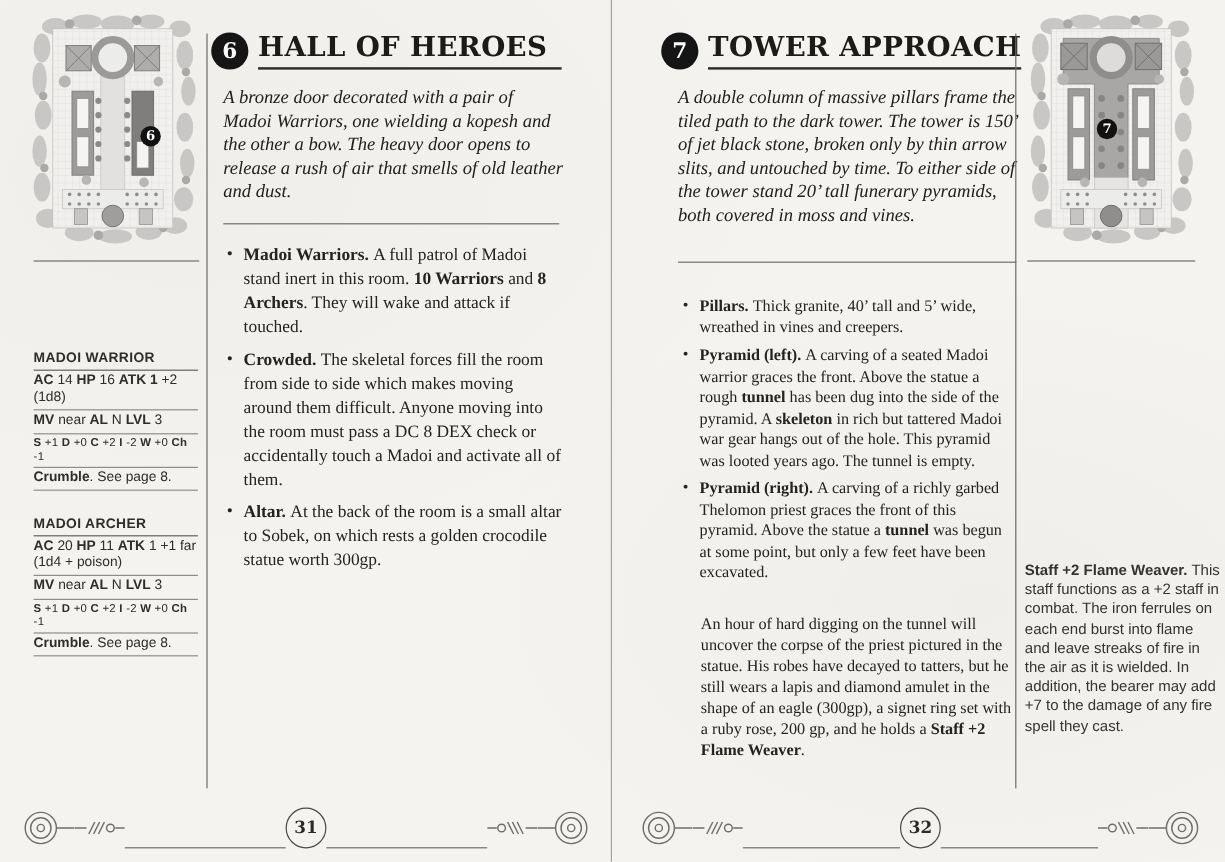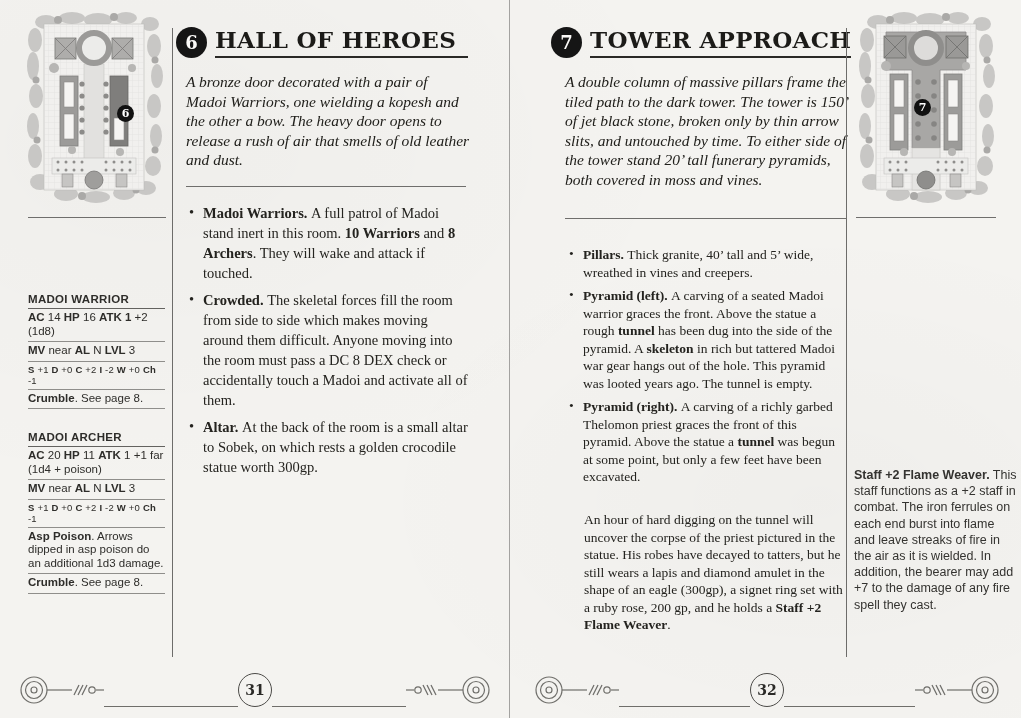--- a/index.html
+++ b/index.html
@@ -203,21 +203,20 @@
       <div class="srow attr"><span class="b">MV</span><span> near  </span><span class="b">AL</span><span> N </span><span class="b">LVL</span><span> 3</span></div>
       <div class="srow stats"><span class="b">S</span><span> +1 </span><span class="b">D</span><span> +0 </span><span class="b">C</span><span> +2 </span><span class="b">I</span><span> -2 </span><span class="b">W</span><span> +0 </span><span class="b">Ch</span><span> -1</span></div>
       <div class="srow trait"><span class="b">Crumble</span><span>. See page 8.</span></div>
     </section>
 
     <section class="statblock" style="left:28px; top:395px; width:137px;">
       <div class="sb-title">MADOI ARCHER</div>
       <div class="srow attr"><span class="b">AC</span><span> 20  </span><span class="b">HP</span><span> 11  </span><span class="b">ATK</span><span> 1 +1 far (1d4 + poison)</span></div>
       <div class="srow attr"><span class="b">MV</span><span> near  </span><span class="b">AL</span><span> N </span><span class="b">LVL</span><span> 3</span></div>
       <div class="srow stats"><span class="b">S</span><span> +1 </span><span class="b">D</span><span> +0 </span><span class="b">C</span><span> +2 </span><span class="b">I</span><span> -2 </span><span class="b">W</span><span> +0 </span><span class="b">Ch</span><span> -1</span></div>
-      <div class="srow trait"><span class="b">Asp Poison</span><span>. Arrows dipped in asp poison do an additional 1d3 damage.</span></div>
       <div class="srow trait"><span class="b">Crumble</span><span>. See page 8.</span></div>
     </section>
 
     <div class="colrule" style="left:172px; top:28px; height:629px;"></div>
 
     <header class="room-header" style="left:176px; top:26px; width:292px;">
       <span class="room-badge">6</span>
       <h1 class="room-title">HALL OF HEROES</h1>
     </header>
     <p class="intro" style="left:186px; top:72px; width:284px;">A bronze door decorated with a pair of Madoi Warriors, one wielding a kopesh and the other a bow. The heavy door opens to release a rush of air that smells of old leather and dust.</p>

